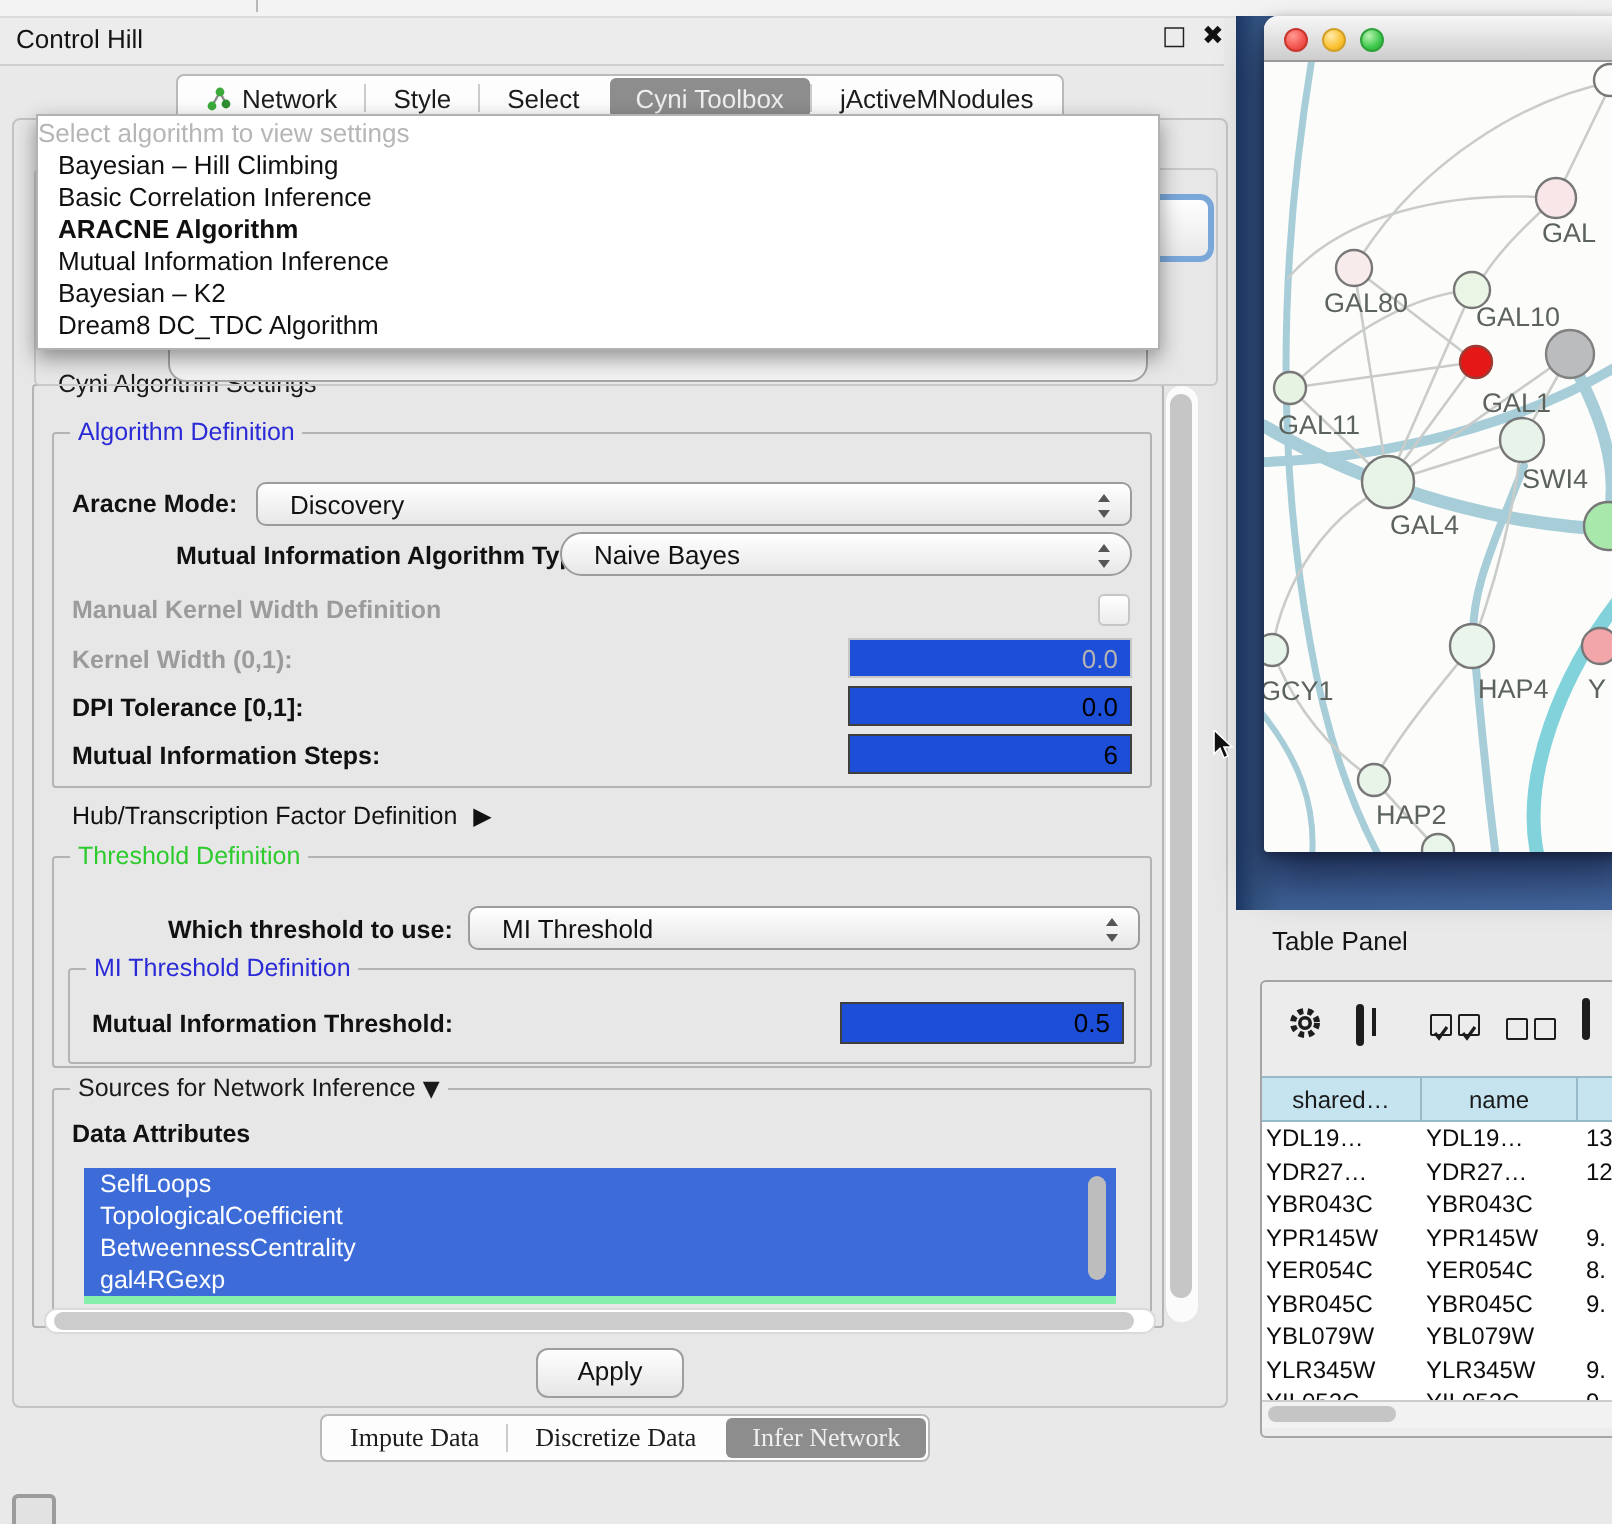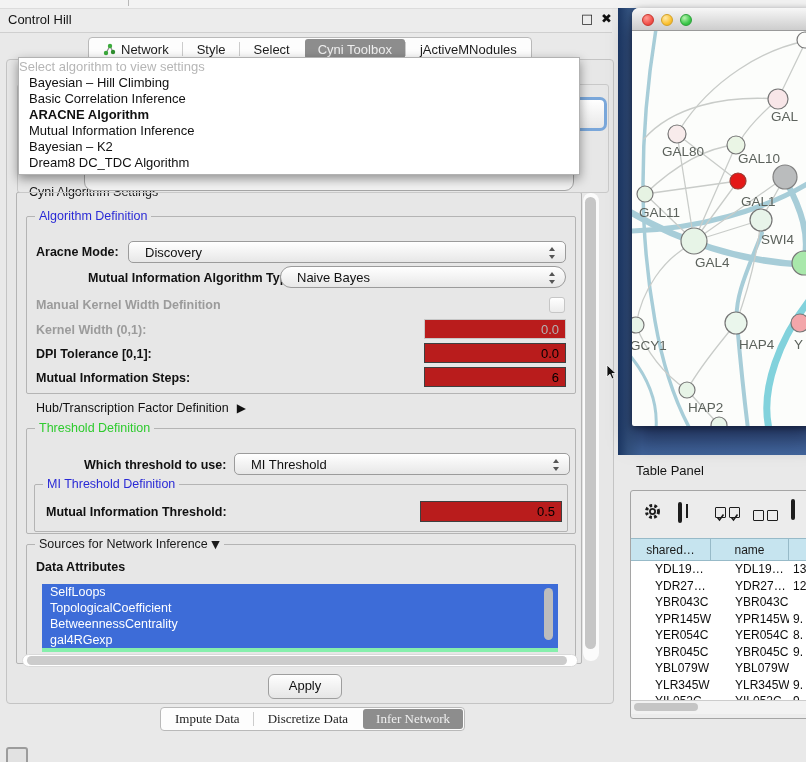--- a/index.html
+++ b/index.html
@@ -47,21 +47,21 @@
   .legend.green{color:#2ecb2e;}
 
   
   .flabel{position:absolute;font-size:12.5px;font-weight:bold;color:#111;white-space:nowrap;}
   .flabel.dis{color:#9b9b9b;}
   .combo{position:absolute;height:22px;border:1px solid #9b9b9b;border-radius:5px;background:linear-gradient(#ffffff,#e7e7e7);box-sizing:border-box;}
   .combo .value{position:absolute;left:16px;top:3px;font-size:13px;color:#111;}
   .spin{position:absolute;right:9px;top:4px;width:7px;height:14px;}
   .spin::before{content:"";position:absolute;left:0;top:1px;border-left:3.5px solid transparent;border-right:3.5px solid transparent;border-bottom:4.5px solid #555;}
   .spin::after{content:"";position:absolute;left:0;bottom:1px;border-left:3.5px solid transparent;border-right:3.5px solid transparent;border-top:4.5px solid #555;}
-  .tfield{position:absolute;height:20px;background:#b91c1c;box-sizing:border-box;font-size:13px;text-align:right;padding:2px 6px 0 0;}
+  .tfield{position:absolute;height:20px;background:#1d4ed8;box-sizing:border-box;font-size:13px;text-align:right;padding:2px 6px 0 0;}
   .tfield.dark{border:1.5px solid #3f3f3f;color:#000;}
   .tfield.dis{border:1px solid #c7c7c7;color:#b3b3b3;}
   .checkbox{position:absolute;width:14px;height:14px;border:1px solid #c6c6c6;border-radius:3px;background:linear-gradient(#ffffff,#ececec);}
   .disclosure{position:absolute;font-size:12.5px;color:#111;white-space:nowrap;}
   .disclosure .tri{font-family:"DejaVu Sans",sans-serif;font-size:12px;margin-left:8px;}
 
   
   .attr-list{position:absolute;left:42px;top:584px;width:516px;height:68px;background:#86efac;overflow:hidden;}
   .attr-item{height:16px;line-height:16px;padding-left:8px;font-size:12.5px;color:#ffffff;background:#3d6cd8;}
   .attr-vthumb{position:absolute;left:502px;top:4px;width:9px;height:52px;border-radius:5px;background:#bdbdbd;}
@@ -91,21 +91,21 @@
   .tp-toolbar{position:absolute;left:0;top:0;width:100%;height:47px;}
   .ticon{position:absolute;top:13px;}
   .cols-icon{width:15px;height:14px;border:2px solid #1d1d1d;border-radius:3px;position:relative;}
   .cols-icon::after{content:"";position:absolute;left:6px;top:0;width:2px;height:14px;background:#1d1d1d;}
   .pairbox{display:inline-block;width:9px;height:9px;border:1.5px solid #1d1d1d;border-radius:1px;margin-right:3px;position:relative;}
   .file-icon{width:13px;height:18px;border:2px solid #1d1d1d;border-radius:2px;}
   .tp-header{position:absolute;left:0;top:47px;width:210px;height:23px;display:grid;grid-template-columns:80px 78px 52px;}
   .tp-th{background:#c6e4ef;border-right:1px solid #97bac8;border-top:1px solid #97bac8;border-bottom:1px solid #97bac8;font-size:12px;color:#1a1a1a;text-align:center;line-height:22px;overflow:hidden;}
   .tp-rows{position:absolute;left:0;top:70px;width:210px;height:139px;background:#ffffff;overflow:hidden;}
   .tp-tr{display:grid;grid-template-columns:80px 78px 52px;height:16.5px;}
-  .tp-td{font-size:12px;color:#0d0d0d;line-height:16px;padding-left:24px;overflow:hidden;white-space:nowrap;}
+  .tp-td{font-size:12px;color:#0d0d0d;line-height:16px;padding-left:2px;overflow:hidden;white-space:nowrap;}
   .tp-td.num{padding-left:4px;}
   .tp-hscroll{position:absolute;left:0;top:209px;width:100%;height:13px;background:#f2f2f2;border-top:1px solid #cccccc;}
   .tp-hscroll .thumb{position:absolute;left:3px;top:2px;width:64px;height:8px;border-radius:4px;background:#c5c5c5;}
 
   
   .cursor{position:absolute;left:606px;top:365px;z-index:50;}
   .corner-icon{position:absolute;left:6px;top:747px;width:18px;height:20px;border:2px solid #9c9c9c;border-radius:3px;background:#e2e2e2;}
 </style>
 </head>
 <body>

